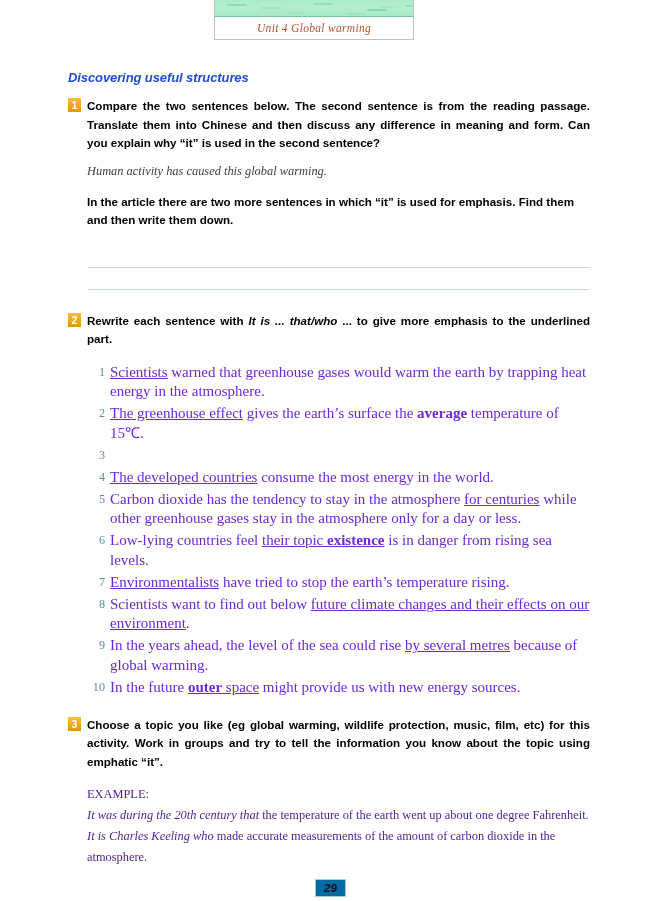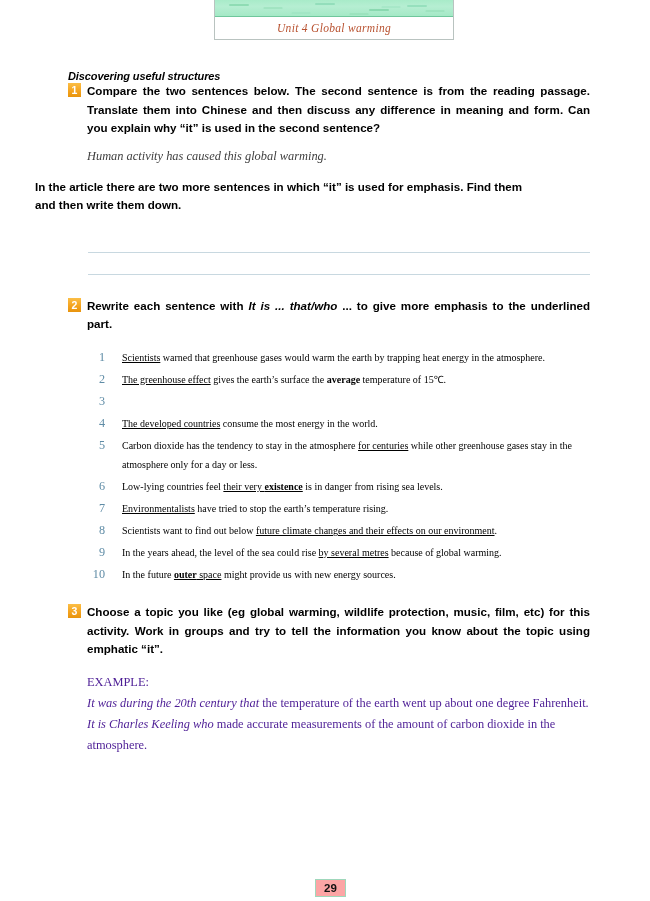--- a/index.html
+++ b/index.html
@@ -14,21 +14,21 @@
     font-family: "Liberation Sans", sans-serif;
     position: relative;
     overflow: hidden;
   }
 
   
   .unit-banner {
     position: absolute;
     left: 214px;
     top: 0px;
-    width: 240px;
+    width: 200px;
     height: 40px;
     border: 1px solid #b9c3c0;
     border-top: none;
     background: #ffffff;
   }
   .unit-banner-strip {
     height: 17px;
     background: linear-gradient(180deg,#a8ebc9 0%, #b6eed2 40%, #a4e9c6 100%);
     border-bottom: 1px solid #6fc79c;
     position: relative;
@@ -55,26 +55,26 @@
 
   
   .content {
     position: absolute;
     left: 0;
     top: 70px;
     width: 650px;
   }
 
   .section-heading {
-    margin: 0 0 0 68px;
-    font-family: "Liberation Sans", sans-serif;
-    font-style: italic;
-    font-weight: bold;
-    font-size: 11px;
-    color: #000000;
+    margin: 0 0 12px 68px;
+    font-family: "Liberation Sans", sans-serif;
+    font-style: italic;
+    font-weight: bold;
+    font-size: 13px;
+    color: #1d4ed8;
     letter-spacing: -0.1px;
   }
 
   
   .exercise {
     position: relative;
     margin: 0 0 0 68px;
     width: 522px;
   }
   .ex-badge {
@@ -107,21 +107,21 @@
     font-family: "Liberation Serif", serif;
     font-style: italic;
     font-size: 12.4px;
     line-height: 19px;
     color: #404040;
     margin-left: 87px;
   }
   .serif-line u { text-decoration: underline; }
 
   .subnote {
-    margin-left: 35px;
+    margin-left: 87px;
     font-family: "Liberation Sans", sans-serif;
     font-weight: bold;
     font-size: 11.6px;
     line-height: 18.5px;
     color: #000;
     width: 503px;
   }
 
   
   .answer-rules {
@@ -146,25 +146,25 @@
   .num-col {
     width: 17px;
     flex: 0 0 17px;
     text-align: right;
     font-family: "Liberation Serif", serif;
     font-size: 12.2px;
     line-height: 19.5px;
     color: #5f8ca6;
   }
   .num-text {
-    margin-left: 17px;
-    font-family: "Liberation Serif", serif;
-    font-size: 10px;
+    margin-left: 5px;
+    font-family: "Liberation Serif", serif;
+    font-size: 15px;
     line-height: 19.5px;
-    color: #000000;
+    color: #6d28d9;
   }
   .num-text u { text-decoration: underline; }
   .num-text b { font-weight: bold; }
   .num-text .bu { font-weight: bold; text-decoration: underline; }
 
   
   .example-block {
     margin: 13px 0 0 87px;
     width: 503px;
     font-family: "Liberation Serif", serif;
@@ -175,28 +175,29 @@
   .example-block .ex-label { font-style: normal; }
   .example-block .ital { font-style: italic; }
 
   
   .page-number {
     position: absolute;
     left: 315px;
     top: 879px;
     width: 31px;
     height: 18px;
-    background: #fca5a5;
+    background: #0369a1;
     border: 1px solid #9fd7bb;
     font-family: "Liberation Sans", sans-serif;
     font-weight: bold;
     font-size: 11.5px;
     line-height: 16px;
     text-align: center;
     color: #111111;
+    font-style: italic;
   }
 </style>
 </head>
 <body>
 
 <div class="unit-banner">
   <div class="unit-banner-strip"></div>
   <div class="unit-banner-label">Unit 4 Global warming</div>
 </div>
 
@@ -248,21 +249,21 @@
       <div class="num-row">
         <div class="num-col">4</div>
         <div class="num-text"><u>The developed countries</u><span> consume the most energy in the world.</span></div>
       </div>
       <div class="num-row">
         <div class="num-col">5</div>
         <div class="num-text"><span>Carbon dioxide has the tendency to stay in the atmosphere </span><u>for centuries</u><span> while other greenhouse gases stay in the atmosphere only for a day or less.</span></div>
       </div>
       <div class="num-row">
         <div class="num-col">6</div>
-        <div class="num-text"><span>Low-lying countries feel </span><u>their very </u><span class="bu">existence</span><span> is in danger from rising sea levels.</span></div>
+        <div class="num-text"><span>Low-lying countries feel </span><u>their topic </u><span class="bu">existence</span><span> is in danger from rising sea levels.</span></div>
       </div>
       <div class="num-row">
         <div class="num-col">7</div>
         <div class="num-text"><u>Environmentalists</u><span> have tried to stop the earth’s temperature rising.</span></div>
       </div>
       <div class="num-row">
         <div class="num-col">8</div>
         <div class="num-text"><span>Scientists want to find out below </span><u>future climate changes and their effects on our environment</u><span>.</span></div>
       </div>
       <div class="num-row">

